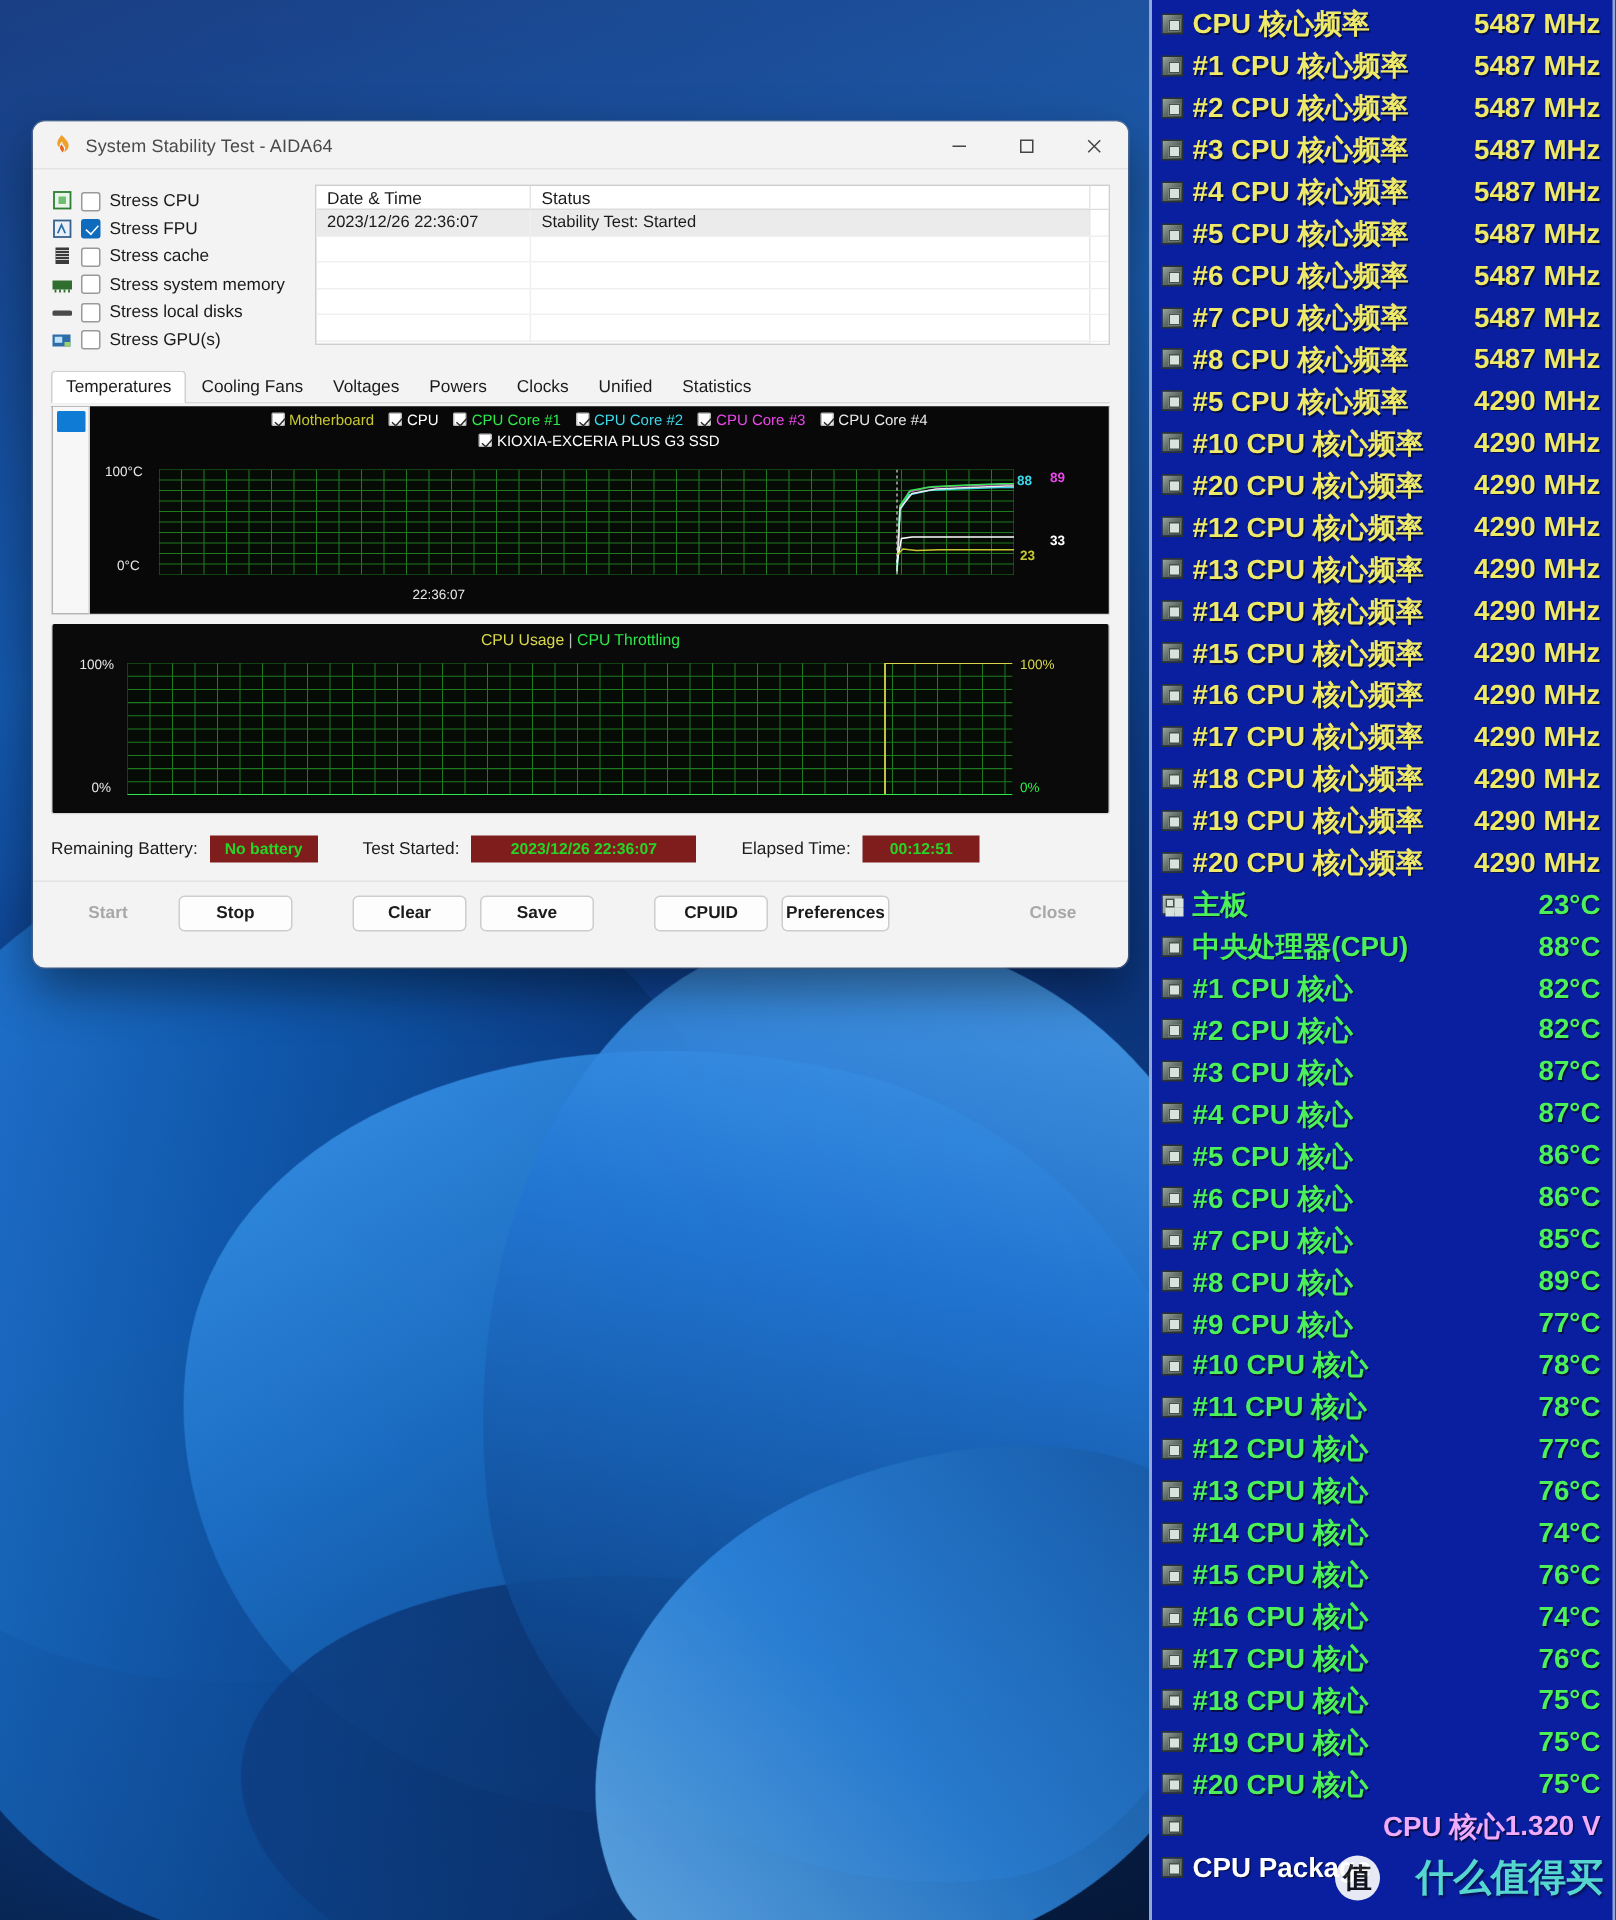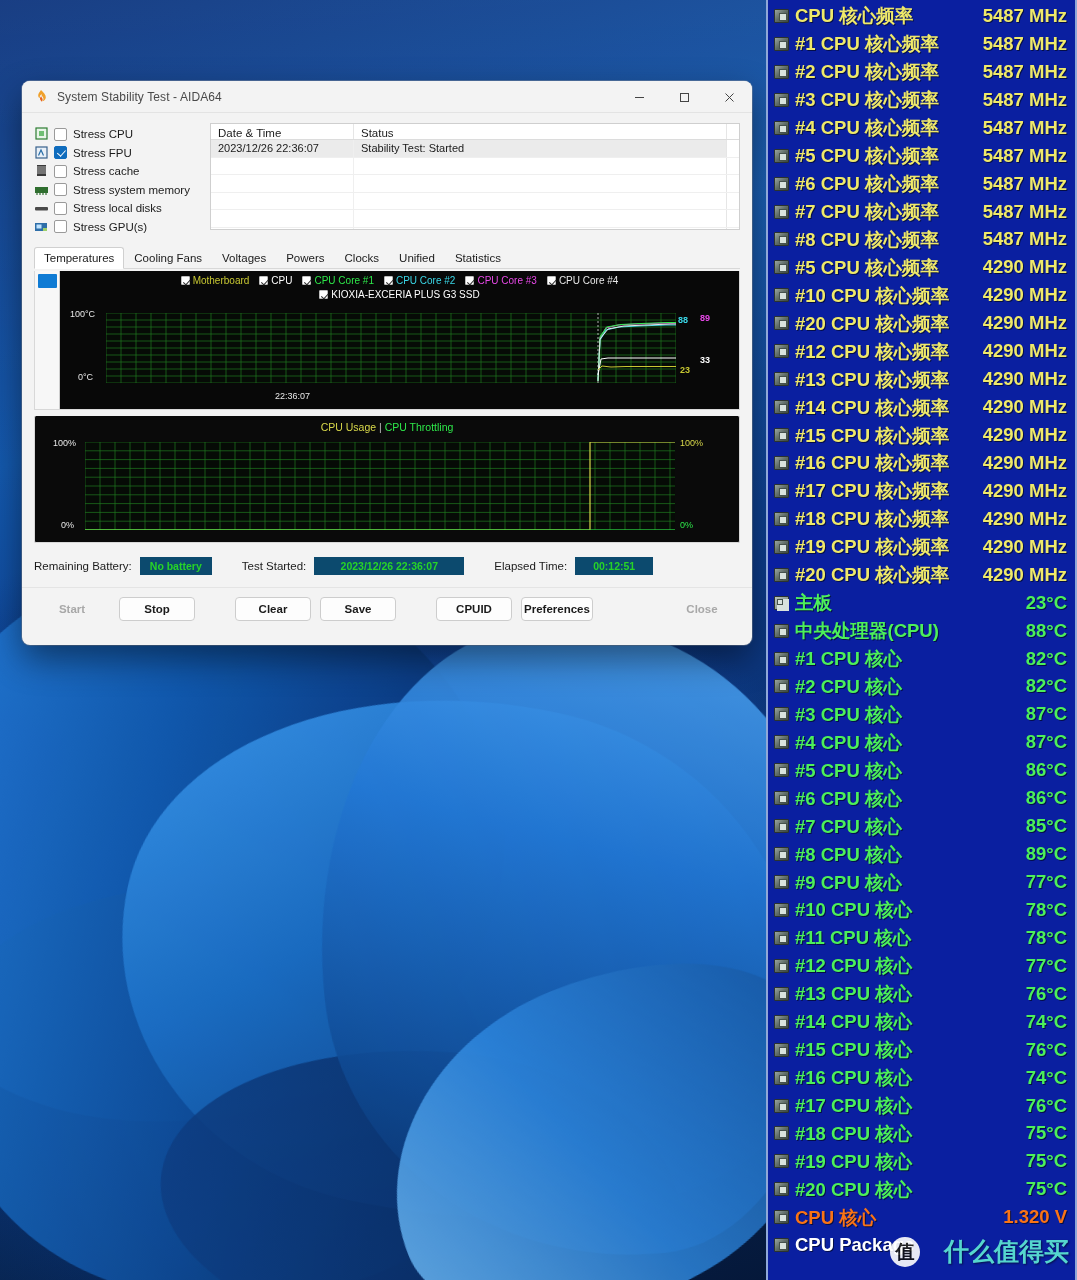--- a/index.html
+++ b/index.html
@@ -132,21 +132,21 @@
   .axis-lbl { position: absolute; color: #e8e8e8; font-size: 9px; }
   .val-lbl { position: absolute; font-size: 9px; font-weight: bold; }
 
   #usage-chart { height: 127px; background: #0a0a0a; border: 1px solid #d8d8d8; border-top: none;
                  margin-top: 6px; position: relative; border-radius: 2px; }
   #usage-title { position: absolute; top: 5px; left: 0; right: 0; text-align: center; font-size: 10.5px; }
 
   
   #status-row { display: flex; align-items: center; height: 28px; margin-top: 9px; font-size: 11.5px; gap: 8px; }
   .stat-lbl { color: #1b1b1b; }
-  .stat-box { background: #0c4a6e; color: #27d427; font-size: 10.5px; padding: 3px 10px;
+  .stat-box { background: #7f1d1d; color: #27d427; font-size: 10.5px; padding: 3px 10px;
               min-width: 64px; text-align: center; font-weight: bold; }
   .spacer { width: 14px; }
 
   
   #btn-row { display: flex; align-items: center; gap: 9px; padding: 9px 12px 0 12px;
              border-top: 1px solid #e4e4e4; margin-top: 7px; font-weight: bold; }
   .btn { min-width: 76px; height: 24px; background: #fdfdfd; border: 1px solid #cdcdcd;
          border-radius: 4px; font-size: 11.5px; color: #1b1b1b; display: flex;
          align-items: center; justify-content: center; }
   .btn.disabled { color: #a8a8a8; background: #f6f6f6; border-color: #e4e4e4; }
@@ -179,21 +179,21 @@
     text-shadow: 1px 1px 0 rgba(0,0,0,.55);
     font-family: "Liberation Sans", "DejaVu Sans", sans-serif;
   }
   .osd-val {
     font-size: 18.5px; font-weight: bold; white-space: nowrap; text-align: right;
     text-shadow: 1px 1px 0 rgba(0,0,0,.55);
     font-family: "Liberation Sans", "DejaVu Sans", sans-serif;
   }
   .c-freq { color: #efe96a; }
   .c-temp { color: #4cf05a; }
-  .c-volt { color: #f97316; }
+  .c-volt { color: #f0abfc; text-align: right; }
   .c-white { color: #ffffff; }
 
   
   #watermark { position: absolute; right: 6px; bottom: 12px; display: flex; align-items: center;
                opacity: .9; pointer-events: none; }
   #wm-badge { width: 30px; height: 30px; border-radius: 50%; background: #fff; color: #111;
               font-size: 19px; font-weight: bold; display: flex; align-items: center;
               justify-content: center; font-family: "DejaVu Sans", sans-serif; }
   #wm-text { margin-left: 24px; color: #5eead4; font-size: 25px; font-weight: bold;
              text-shadow: 1px 1px 2px rgba(0,0,0,.6); font-family: "DejaVu Sans", sans-serif; }

